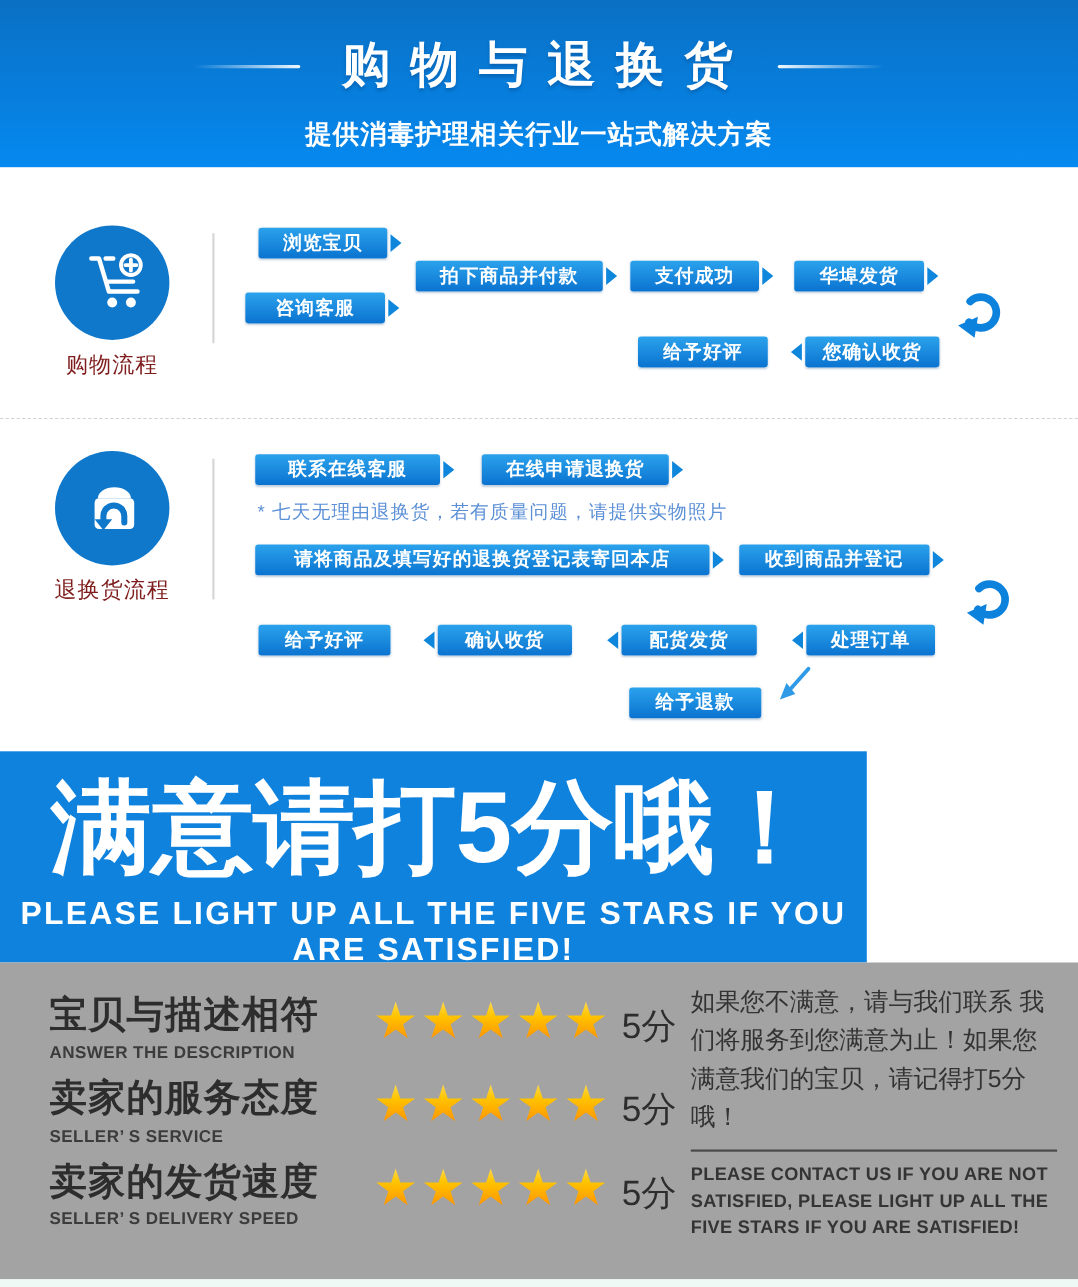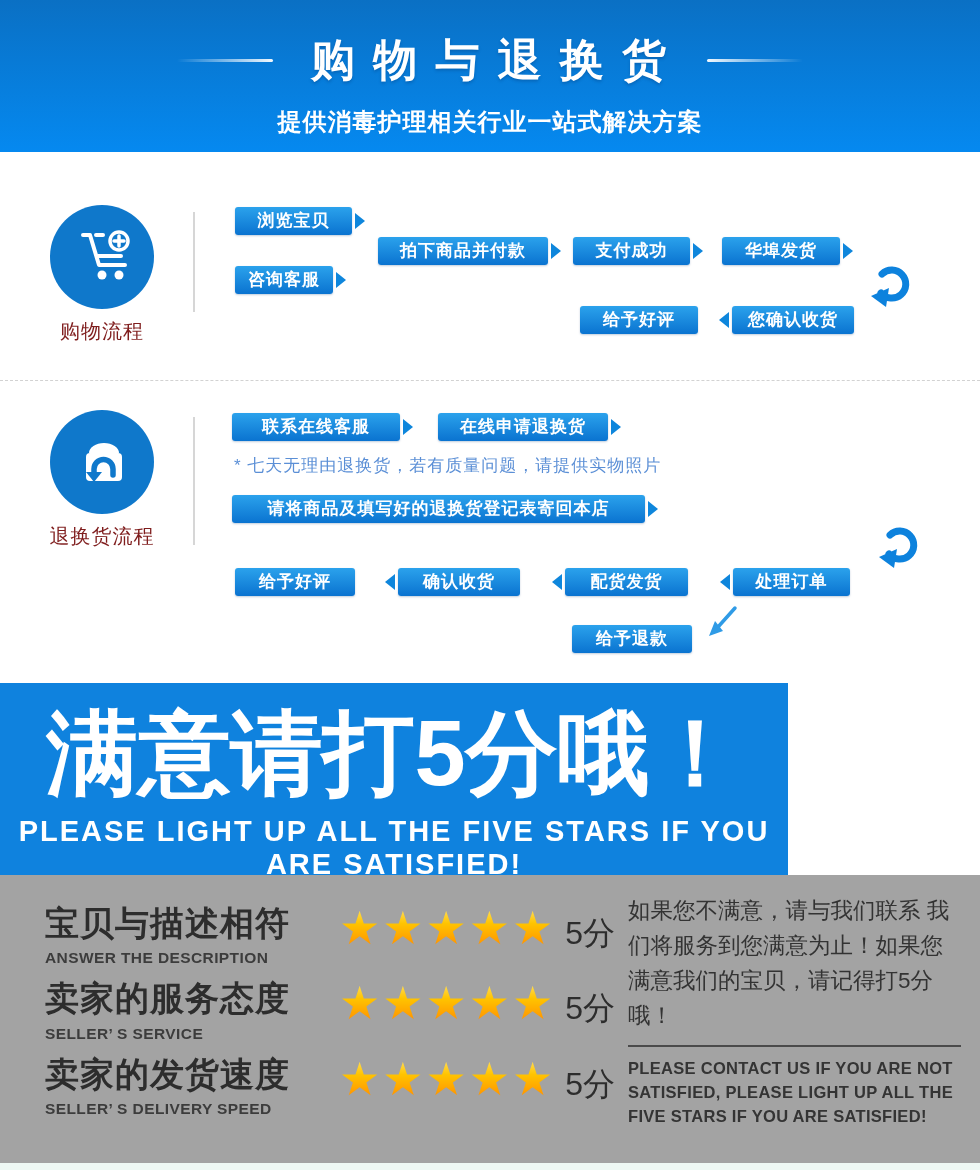--- a/index.html
+++ b/index.html
@@ -36,21 +36,21 @@
   .step.tip-r::after{content:"";position:absolute;right:-13px;top:50%;transform:translateY(-50%);
         width:0;height:0;border:8px solid transparent;border-right:0;border-left:10px solid #0e86dc;}
   .step.tip-l::before{content:"";position:absolute;left:-13px;top:50%;transform:translateY(-50%);
         width:0;height:0;border:8px solid transparent;border-left:0;border-right:10px solid #0e86dc;}
 
   
   .s1-browse{left:15px;top:7px;width:117px;}
   .s1-orderpay{left:158px;top:37px;width:170px;}
   .s1-paysuccess{left:353px;top:37px;width:117px;}
   .s1-ship{left:502px;top:37px;width:118px;}
-  .s1-consult{left:15px;top:66px;width:98px;}
+  .s1-consult{left:3px;top:66px;width:127px;}
   .s1-praise{left:360px;top:106px;width:118px;}
   .s1-confirm{left:512px;top:106px;width:122px;}
   .s1-loop{position:absolute;left:648px;top:62px;}
 
   
   .s2-contact{left:12px;top:8px;width:168px;}
   .s2-apply{left:218px;top:8px;width:170px;}
   .s2-note{position:absolute;left:14px;top:49px;font-size:17px;color:#5b8fd6;letter-spacing:1px;}
   .s2-sendback{left:12px;top:90px;width:413px;}
   .s2-received{left:452px;top:90px;width:173px;}
@@ -156,20 +156,21 @@
         </svg>
       </span>
     </div>
     <div class="flow-label">退换货流程</div>
     <div class="v-divider"></div>
     <div class="flow-canvas">
       <div class="step tip-r s2-apply">在线申请退换货</div>
       <div class="step tip-r s2-contact">联系在线客服</div>
       <div class="s2-note">* 七天无理由退换货，若有质量问题，请提供实物照片</div>
       <div class="step tip-r s2-sendback">请将商品及填写好的退换货登记表寄回本店</div>
+      <div class="step tip-r s2-received">收到商品并登记</div>
       <span class="s2-loop">
         <svg width="46" height="46" viewBox="0 0 46 46">
           <path d="M14 12 A 14 14 0 1 1 13 31" fill="none" stroke="#0d82dd" stroke-width="7" stroke-linecap="round"></path>
           <polygon points="21,26 3,34 18,45" fill="#0d82dd"></polygon>
         </svg>
       </span>
       <div class="step s2-praise">给予好评</div>
       <div class="step tip-l s2-confirm">确认收货</div>
       <div class="step tip-l s2-dispatch">配货发货</div>
       <div class="step tip-l s2-process">处理订单</div>

